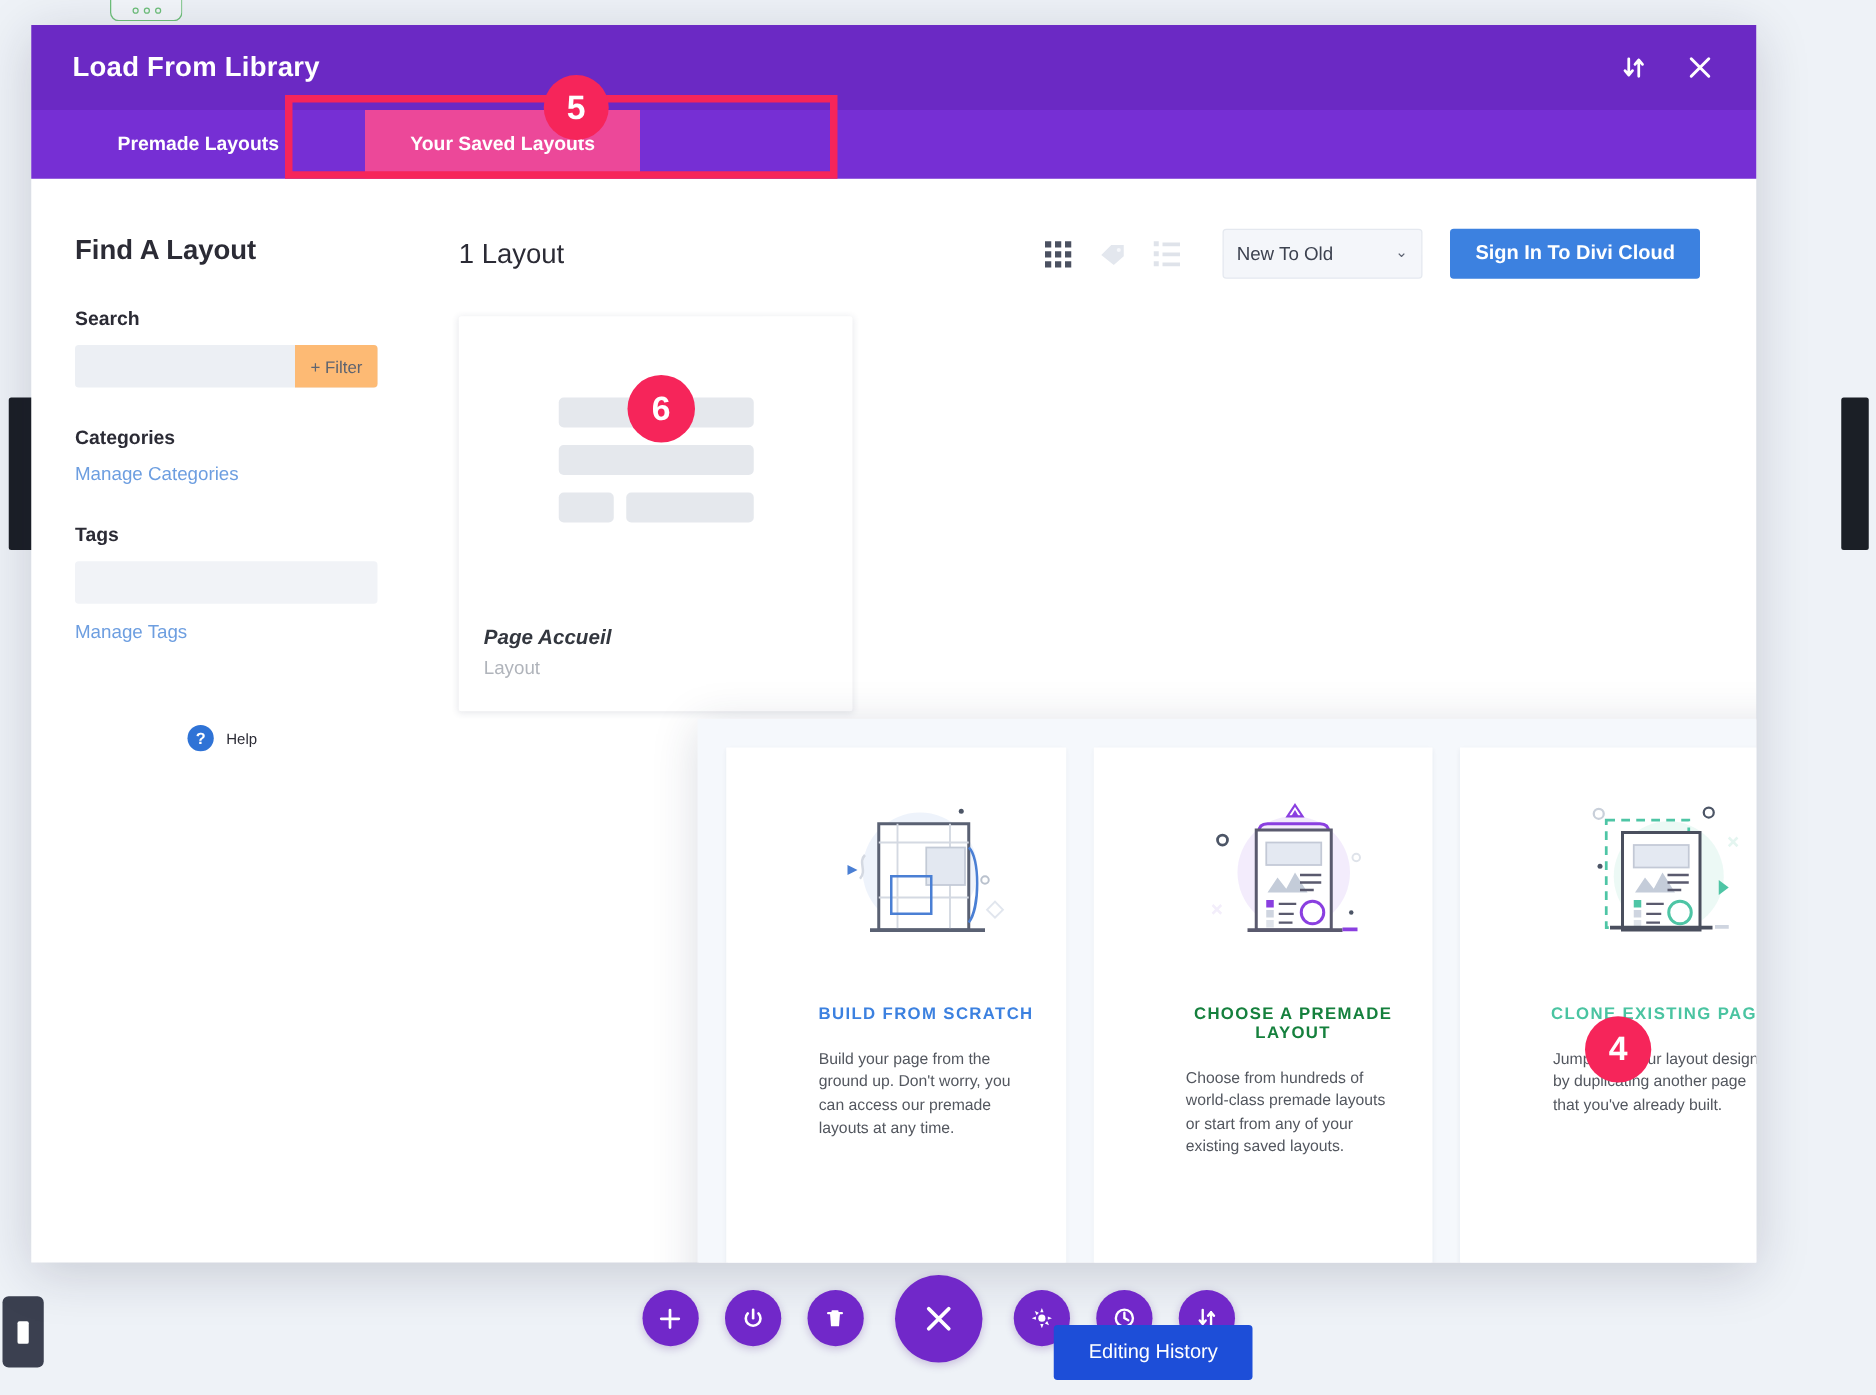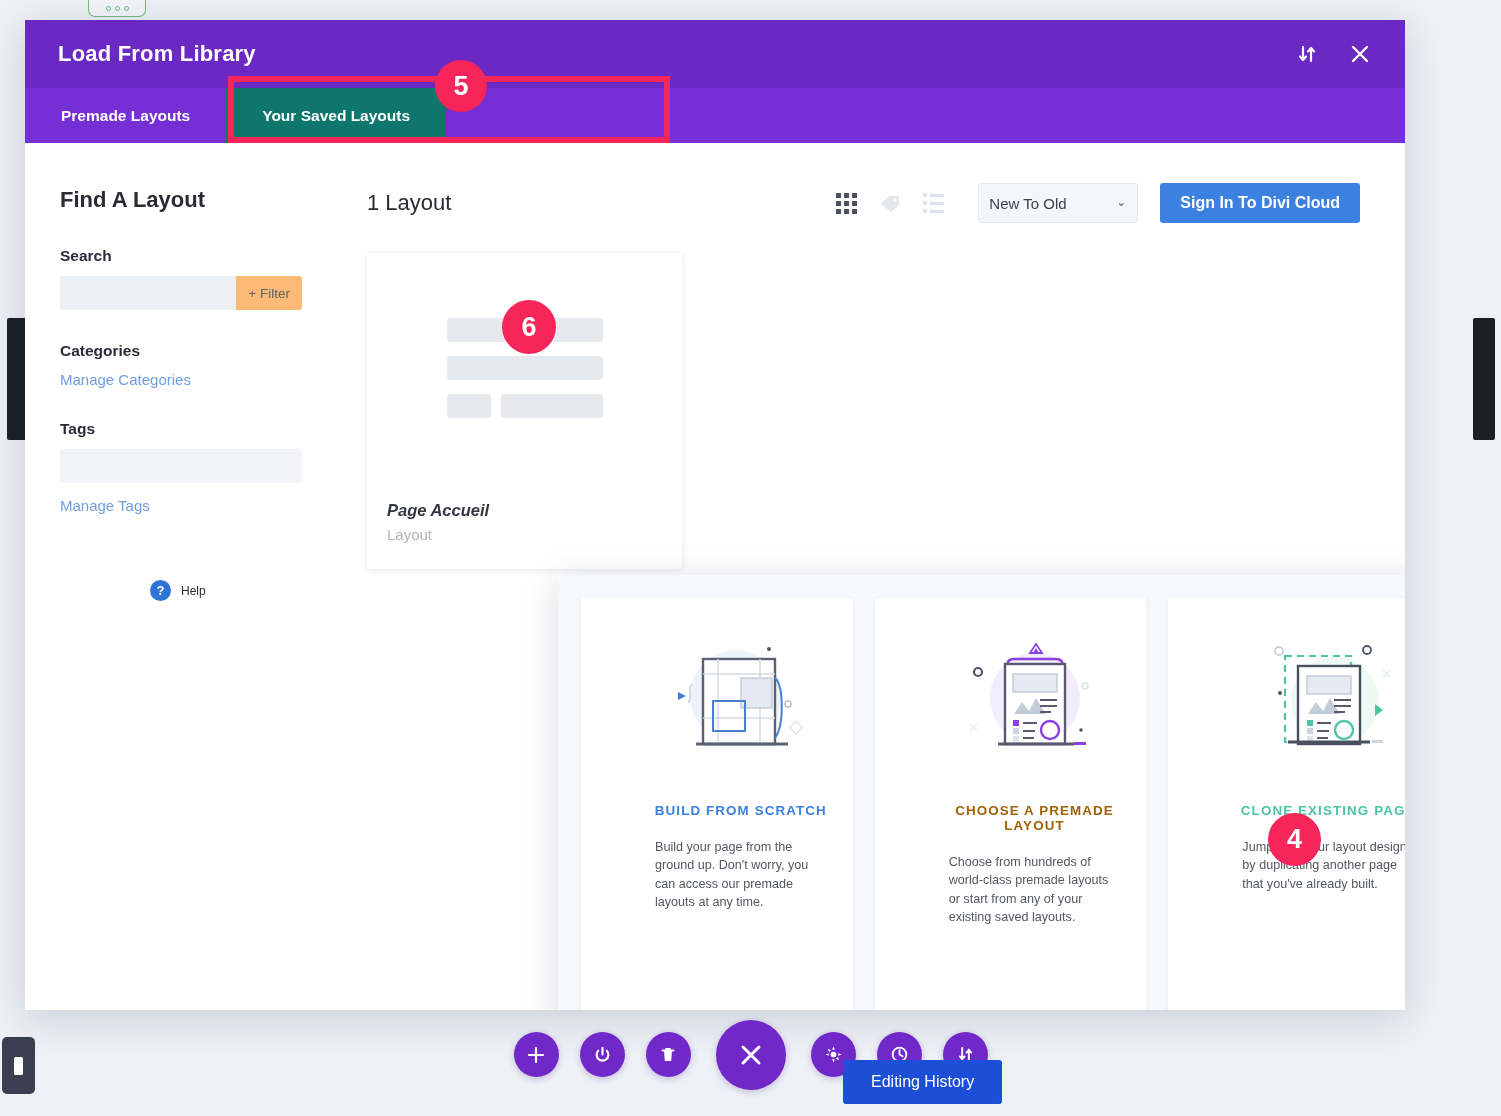--- a/index.html
+++ b/index.html
@@ -46,22 +46,23 @@
   .hdr-ico { color: #fff; cursor: pointer; display:flex; align-items:center; }
 
   .tabbar {
     height: 55px; background: #762fd4; display: flex; align-items: stretch;
     flex: 0 0 auto; position: relative;
   }
   .tab {
     padding: 0 36px; display: flex; align-items: center; justify-content: center;
     color: #fff; font-size: 15.5px; font-weight: bold; cursor: pointer;
     white-space: nowrap;
-  }
-  .tab.active { background: #0f766e; }
+    margin-left: 33px;
+  }
+  .tab.active { background: #ec4899; }
 
   .modal-body { flex: 1 1 auto; display: flex; position: relative; overflow: hidden; }
 
   
   .sidebar { width: 330px; flex: 0 0 330px; padding: 44px 0 0 35px; }
   .sb-h1 { font-size: 22px; font-weight: bold; color: #2b2b35; margin-bottom: 34px; }
   .sb-label { font-size: 15.5px; font-weight: bold; color: #2b2b35; margin-bottom: 11px; }
   .search-wrap { position: relative; width: 242px; margin-bottom: 32px; }
   .search-input {
     width: 242px; height: 34px; background: #eceff4; border: none; outline: none;
@@ -361,21 +362,21 @@
               <path d="M48 118 L124 118" stroke="#5a5a6e" stroke-width="3"></path>
               <path d="M86 18 L92 27 L80 27 Z" fill="none" stroke="#8a3fe0" stroke-width="1.8"></path>
               <path d="M86 22 L89 27 L83 27 Z" fill="#8a3fe0"></path>
               <circle cx="28" cy="46" r="4" fill="none" stroke="#4c5566" stroke-width="2.2"></circle>
               <circle cx="135" cy="60" r="3" fill="none" stroke="#dfe3ea" stroke-width="1.6"></circle>
               <rect x="124" y="116" width="12" height="3" fill="#8a3fe0"></rect>
               <circle cx="131" cy="104" r="1.8" fill="#4c5566"></circle>
               <path d="M20 98 L27 105 M27 98 L20 105" stroke="#f3eefb" stroke-width="2"></path>
             </svg>
           </div>
-          <div class="wc-title" style="color:#a16207">CHOOSE A PREMADE LAYOUT</div>
+          <div class="wc-title" style="color:#15803d">CHOOSE A PREMADE LAYOUT</div>
           <div class="wc-desc">Choose from hundreds of world-class premade layouts or start from any of your existing saved layouts.</div>
 
         </div>
 
         <div class="wcard">
           <div class="wc-art">
             <svg width="170" height="150" viewBox="0 0 170 150">
               <circle cx="92" cy="75" r="44" fill="#e7f7f2" opacity=".8"></circle>
               <rect x="42" y="30" width="66" height="86" fill="none" stroke="#4ec5a5" stroke-width="2.2" stroke-dasharray="7 5"></rect>
               <rect x="55" y="40" width="62" height="78" fill="#fff" stroke="#4a4f5e" stroke-width="2.4"></rect>

